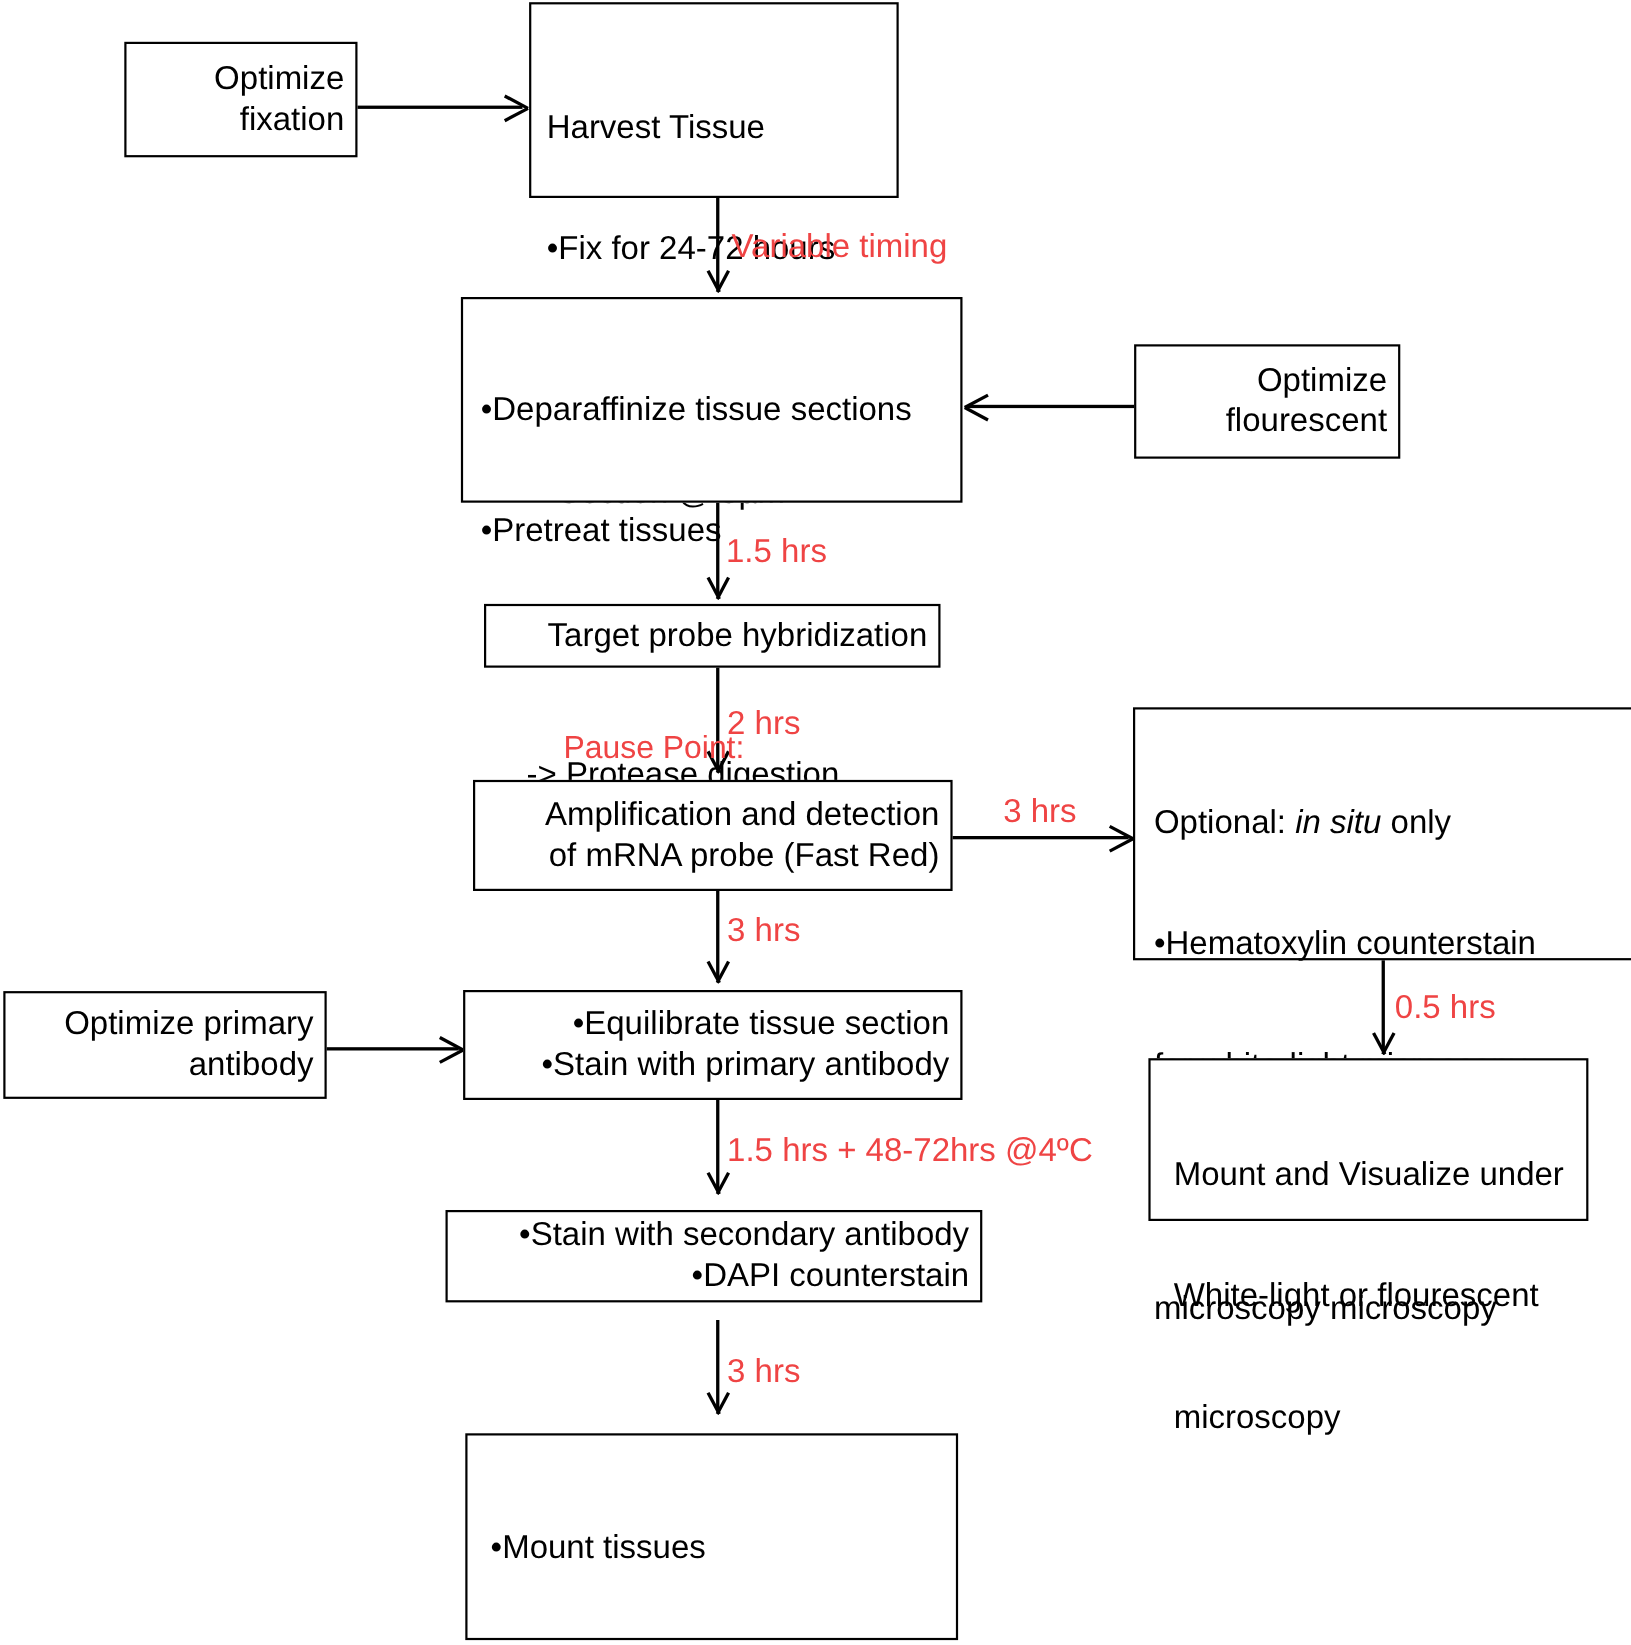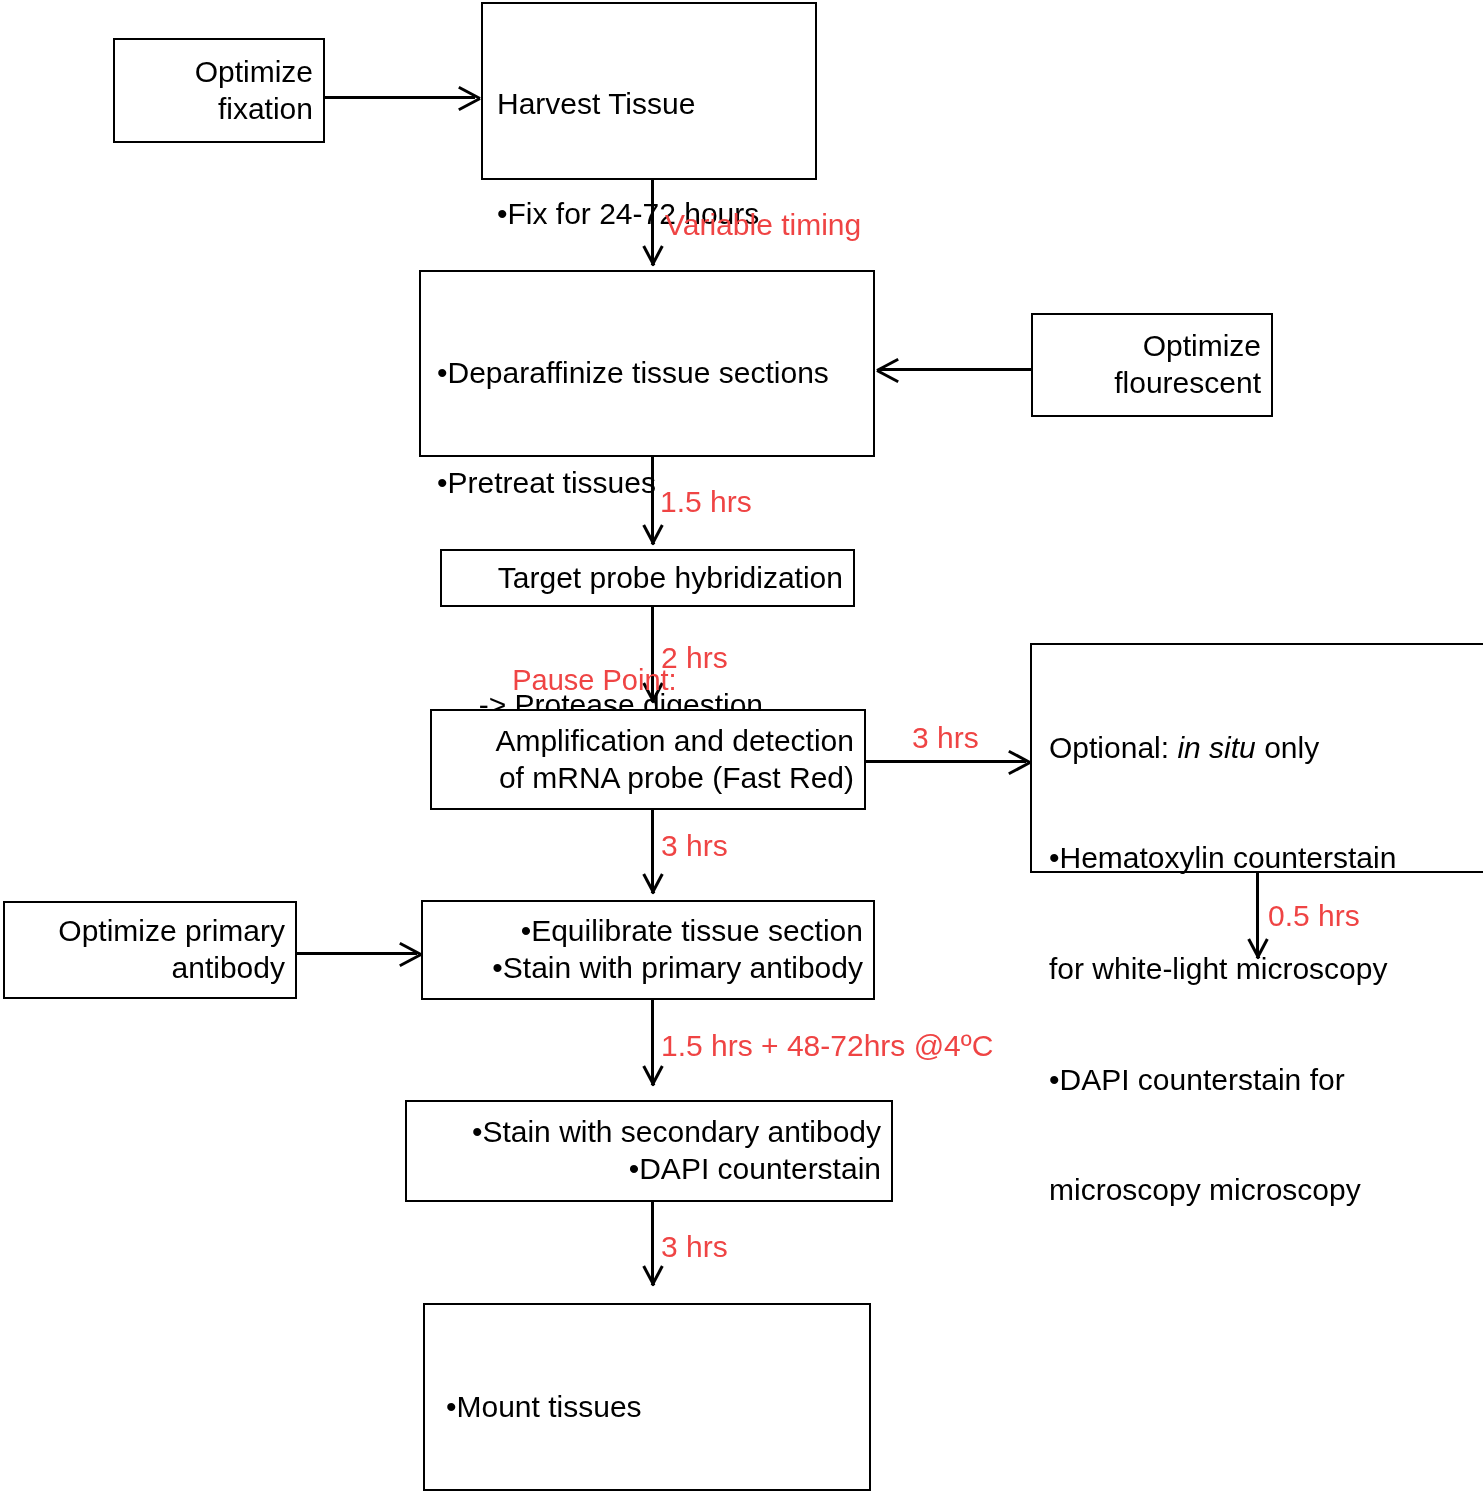--- a/index.html
+++ b/index.html
@@ -113,21 +113,21 @@
 <div id="canvas">
 
   <div class="node vcenter" style="left:113px; top:38px; width:212px; height:105px;">
     <span class="line">Optimize</span>
     <span class="line">fixation</span>
   </div>
 
   <div class="hline" style="left:325px; top:96px; width:150px;"></div>
   <div class="arrow-right" style="left:479px; top:97px;"></div>
 
-  <div class="node" style="left:481px; top:2px; width:336px; height:178px; padding-top:8px;">
+  <div class="node" style="left:481px; top:2px; width:336px; height:178px; padding-top:20px;">
     <span class="line">Harvest Tissue</span>
     <span class="line">•Fix for 24-72 hours</span>
     <span class="line">•Embed in paraffin</span>
     <span class="line">•Section @ 5µm</span>
   </div>
 
   <div class="vline" style="left:651px; top:180px; height:82px;"></div>
   <div class="arrow-down" style="left:652px; top:264px;"></div>
   <div class="edge-label" style="left:665px; top:207px;">Variable timing</div>
 
@@ -176,20 +176,25 @@
     <span class="line">•Hematoxylin counterstain</span>
     <span class="line">for white-light microscopy</span>
     <span class="line">•DAPI counterstain for</span>
     <span class="line">microscopy microscopy</span>
   </div>
 
   <div class="vline" style="left:1256px; top:873px; height:82px;"></div>
   <div class="arrow-down" style="left:1257px; top:957px;"></div>
   <div class="edge-label" style="left:1268px; top:898px;">0.5 hrs</div>
 
+  <div class="node" style="left:1044px; top:962px; width:400px; height:148px; padding-top:12px; padding-left:21px;">
+    <span class="line">Mount and Visualize under</span>
+    <span class="line">White-light or flourescent</span>
+    <span class="line">microscopy</span>
+  </div>
 
   <div class="vline" style="left:651px; top:810px; height:80px;"></div>
   <div class="arrow-down" style="left:652px; top:892px;"></div>
   <div class="edge-label" style="left:661px; top:828px;">3 hrs</div>
 
   <div class="node vcenter" style="left:3px; top:901px; width:294px; height:98px; padding-left:19px;">
     <span class="line">Optimize primary</span>
     <span class="line">antibody</span>
   </div>
 
@@ -198,21 +203,21 @@
 
   <div class="node vcenter" style="left:421px; top:900px; width:454px; height:100px; padding-left:17px;">
     <span class="line">•Equilibrate tissue section</span>
     <span class="line">•Stain with primary antibody</span>
   </div>
 
   <div class="vline" style="left:651px; top:1000px; height:82px;"></div>
   <div class="arrow-down" style="left:652px; top:1084px;"></div>
   <div class="edge-label" style="left:661px; top:1028px;">1.5 hrs + 48-72hrs @4ºC</div>
 
-  <div class="node vcenter" style="left:405px; top:1100px; width:488px; height:102px; padding-left:21px;">
+  <div class="node vcenter" style="left:405px; top:1100px; width:488px; height:84px; padding-left:21px;">
     <span class="line">•Stain with secondary antibody</span>
     <span class="line">•DAPI counterstain</span>
   </div>
 
   <div class="vline" style="left:651px; top:1200px; height:82px;"></div>
   <div class="arrow-down" style="left:652px; top:1284px;"></div>
   <div class="edge-label" style="left:661px; top:1229px;">3 hrs</div>
 
   <div class="node" style="left:423px; top:1303px; width:448px; height:188px; padding-top:10px; padding-left:21px;">
     <span class="line">•Mount tissues</span>

